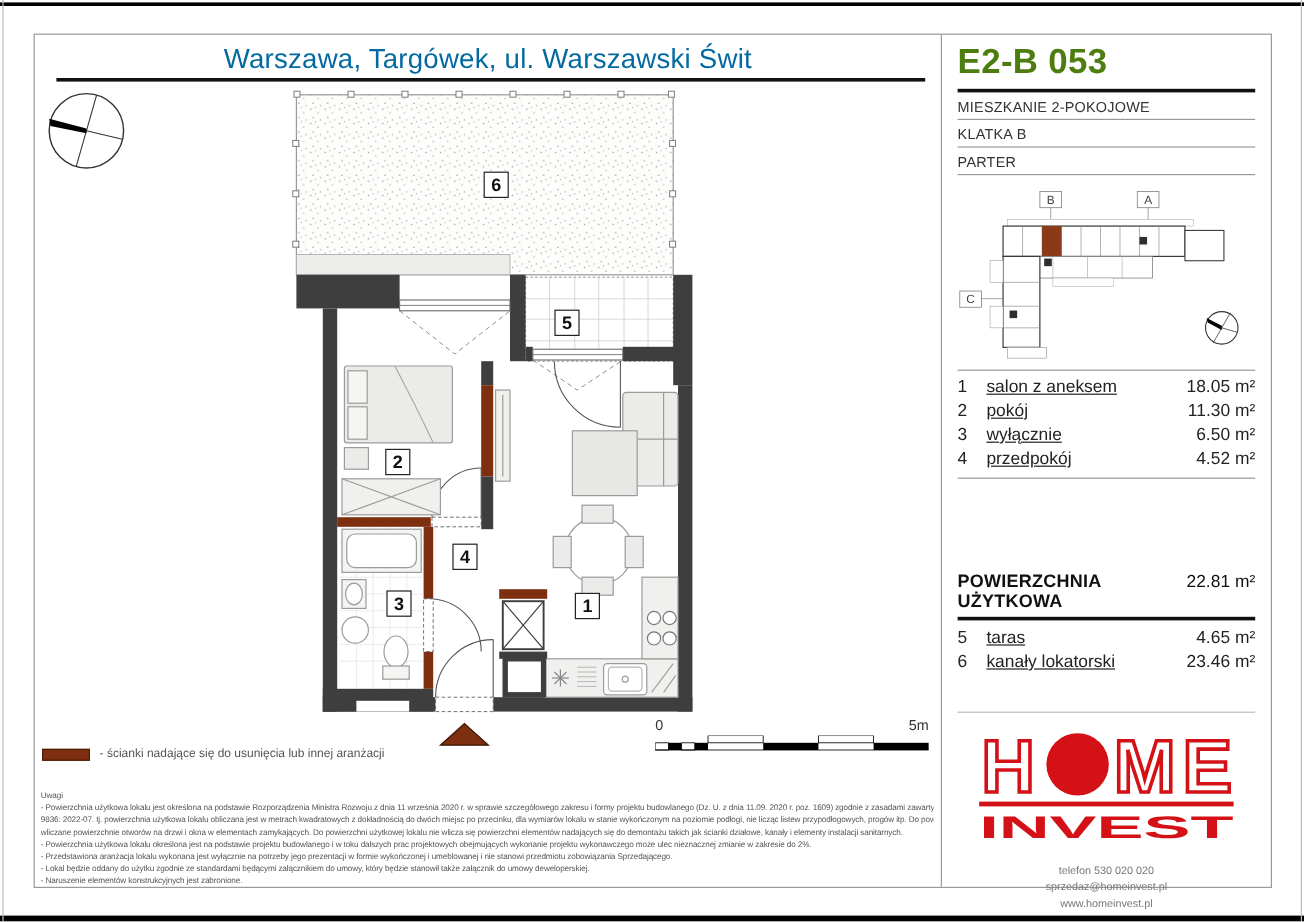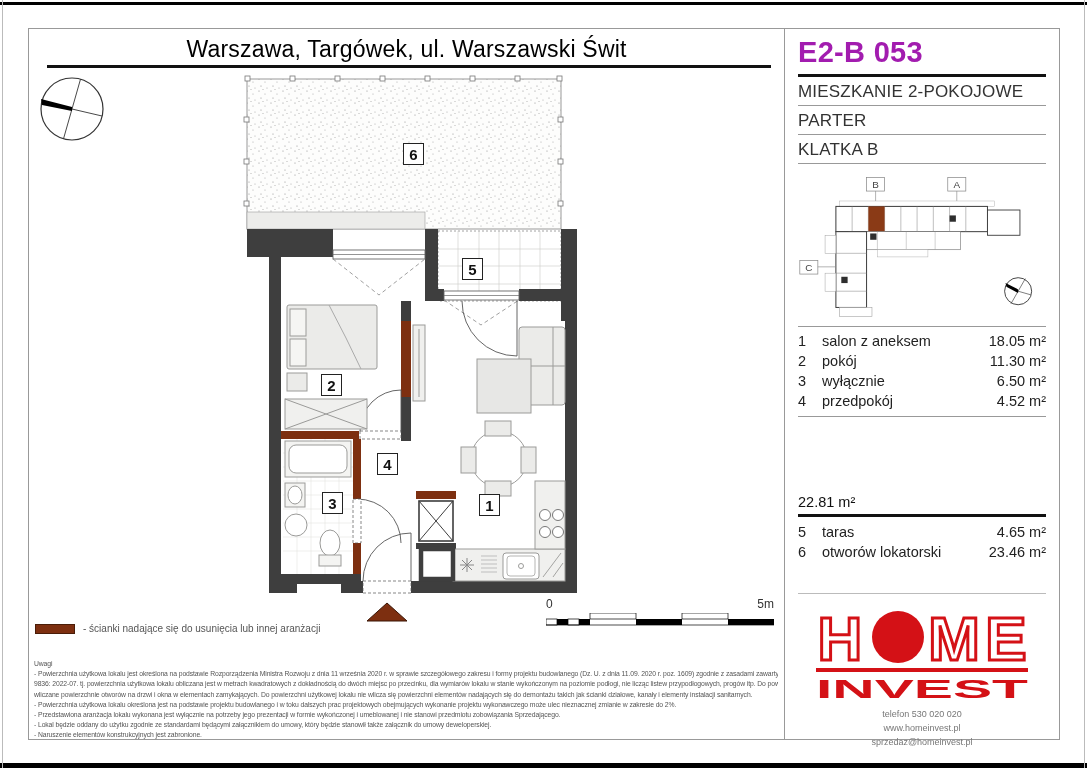--- a/index.html
+++ b/index.html
@@ -6,21 +6,21 @@
   body { background:#fff; font-family:"Liberation Sans", sans-serif; }
   .sheet { position:relative; width:1087px; height:768px; background:#fff; overflow:hidden; }
   .edge-top { position:absolute; left:0; top:2px; width:100%; height:3px; background:#000; }
   .edge-bottom { position:absolute; left:0; bottom:0; width:100%; height:5px; background:#000; }
   .edge-left { position:absolute; left:2px; top:0; width:1px; height:100%; background:#bbb; }
   .edge-right { position:absolute; right:2px; top:0; width:1px; height:100%; background:#bbb; }
   .frame { position:absolute; left:28px; top:28px; width:1032px; height:712px; border:1px solid #999; background:#fff; }
   .left-panel { position:absolute; left:0; top:0; width:755px; height:710px; }
   .right-panel { position:absolute; left:755px; top:0; width:275px; height:710px; border-left:1px solid #999; padding:0 13px; }
 
-  .location-title { position:absolute; top:7px; left:0; width:100%; text-align:center; font-size:23px; color:#000000; letter-spacing:0.2px; }
+  .location-title { position:absolute; top:7px; left:0; width:100%; text-align:center; font-size:23px; color:#0369a1; letter-spacing:0.2px; }
   .title-rule { position:absolute; left:18px; top:36px; width:724px; height:3px; background:#111; }
 
   .plan-svg { position:absolute; left:0; top:0; }
   .compass-main { position:absolute; left:6px; top:42px; }
 
   .rnum { position:absolute; width:21px; height:22px; border:1px solid #222; background:#fff; font-size:15px; font-weight:700;
           display:flex; align-items:center; justify-content:center; color:#111; }
   .rnum-6 { left:374px; top:114px; }
   .rnum-5 { left:433px; top:229px; }
   .rnum-2 { left:292px; top:345px; }
@@ -31,38 +31,38 @@
   .scale-bar { position:absolute; left:517px; top:568px; width:228px; }
   .scale-labels { display:flex; justify-content:space-between; font-size:12px; color:#333; margin-bottom:2px; }
 
   .legend { position:absolute; left:6px; top:594px; display:flex; align-items:center; }
   .legend-swatch { width:40px; height:10px; border:1px solid #4a1d08; margin-right:8px; }
   .legend-text { font-size:10px; color:#555; }
 
   .notes { position:absolute; left:5px; top:630px; width:744px; color:#555; font-size:6.8px; line-height:1.5;
            letter-spacing:-0.1px; white-space:nowrap; overflow:hidden; }
 
-  .unit-code { font-size:29px; font-weight:700; color:#a21caf; padding:7px 0 5px; letter-spacing:0.3px; }
+  .unit-code { font-size:29px; font-weight:700; color:#4d7c0f; padding:7px 0 5px; letter-spacing:0.3px; }
   .thick-rule { height:3px; background:#111; }
-  .spec-row { font-size:17px; color:#333; padding:5px 0 3px; border-bottom:1px solid #999; letter-spacing:0.2px; }
+  .spec-row { font-size:12px; color:#333; padding:5px 0 3px; border-bottom:1px solid #999; letter-spacing:0.2px; }
   .minimap { display:block; margin-top:4px; }
   .thin-rule { border-top:1px solid #999; }
   .rooms-table { padding:4px 0 5px; }
   .room-row { display:flex; font-size:14.5px; color:#222; padding:2px 0; }
   .room-no { width:24px; }
-  .room-name { flex:1; }
+  .room-name { flex:1;text-decoration:underline; }
   .room-area { text-align:center; }
   .gap-lg { height:72px; }
   .gap-md { height:26px; }
   .usable-row { display:flex; align-items:baseline; font-size:15px; color:#111; padding:5px 0 4px; }
   .usable-label { flex:1; font-weight:700; letter-spacing:0.2px; }
   .usable-value { font-size:14.5px; }
   .outdoor-table { padding:5px 0; }
   .logo-block { margin-top:10px; text-align:center; }
-  .contact { text-align:center; font-size:9px; color:#777; line-height:1.55; }
+  .contact { text-align:center; font-size:9px; color:#777; line-height:1.55; margin-top:10px; }
 </style>
 </head>
 <body>
 
 <div class="sheet">
   <div class="edge-top"></div>
   <div class="edge-bottom"></div>
   <div class="edge-left"></div>
   <div class="edge-right"></div>
 
@@ -302,22 +302,22 @@
         <div>- Przedstawiona aranżacja lokalu wykonana jest wyłącznie na potrzeby jego prezentacji w formie wykończonej i umeblowanej i nie stanowi przedmiotu zobowiązania Sprzedającego.</div>
         <div>- Lokal będzie oddany do użytku zgodnie ze standardami będącymi załącznikiem do umowy, który będzie stanowił także załącznik do umowy deweloperskiej.</div>
         <div>- Naruszenie elementów konstrukcyjnych jest zabronione.</div>
       </div>
     </div>
 
     <div class="right-panel">
       <div class="unit-code">E2-B 053</div>
       <div class="thick-rule"></div>
       <div class="spec-row">MIESZKANIE 2-POKOJOWE</div>
+      <div class="spec-row">KLATKA B</div>
       <div class="spec-row">PARTER</div>
-      <div class="spec-row">KLATKA B</div>
 
       <svg class="minimap" width="249" height="158" viewBox="0 0 276 158">
         <rect x="76" y="2" width="20" height="15" fill="#fff" stroke="#888" stroke-width="0.8"></rect>
         <text x="86" y="13.5" font-size="11" text-anchor="middle" fill="#444" font-family="Liberation Sans, sans-serif">B</text>
         <rect x="166" y="2" width="20" height="15" fill="#fff" stroke="#888" stroke-width="0.8"></rect>
         <text x="176" y="13.5" font-size="11" text-anchor="middle" fill="#444" font-family="Liberation Sans, sans-serif">A</text>
         <line x1="86" y1="17" x2="86" y2="34" stroke="#888" stroke-width="0.7"></line>
         <line x1="176" y1="17" x2="176" y2="36" stroke="#888" stroke-width="0.7"></line>
         <rect x="46" y="28" width="172" height="6" fill="#fff" stroke="#aaa" stroke-width="0.5"></rect>
         <rect x="42" y="34" width="168" height="28" fill="#fff" stroke="#3a3a3a" stroke-width="1.1"></rect>
@@ -385,50 +385,51 @@
           <span class="room-no">4</span>
           <span class="room-name">przedpokój</span>
           <span class="room-area">4.52 m²</span>
         </div>
       </div>
       <div class="thin-rule"></div>
 
       <div class="gap-lg"></div>
 
       <div class="usable-row">
+        <span class="usable-label">POWIERZCHNIA UŻYTKOWA</span>
         <span class="usable-value">22.81 m²</span>
       </div>
       <div class="thick-rule"></div>
 
       <div class="outdoor-table">
         <div class="room-row">
           <span class="room-no">5</span>
           <span class="room-name">taras</span>
           <span class="room-area">4.65 m²</span>
         </div>
         <div class="room-row">
           <span class="room-no">6</span>
-          <span class="room-name">otworów lokatorski</span>
+          <span class="room-name">kanały lokatorski</span>
           <span class="room-area">23.46 m²</span>
         </div>
       </div>
 
       <div class="gap-md"></div>
       <div class="thin-rule" style="border-color:#bbb;"></div>
 
       <div class="logo-block">
         <svg width="216" height="100" viewBox="0 0 216 100">
           <text x="26" y="56" font-size="62" font-weight="bold" text-anchor="middle" fill="#fff" stroke="#d41116" stroke-width="3" font-family="Liberation Sans, sans-serif">H</text>
           <circle cx="84" cy="33" r="26" fill="#d41116"></circle>
           <text x="140" y="56" font-size="62" font-weight="bold" text-anchor="middle" fill="#fff" stroke="#d41116" stroke-width="3" font-family="Liberation Sans, sans-serif">M</text>
           <text x="192" y="56" font-size="62" font-weight="bold" text-anchor="middle" fill="#fff" stroke="#d41116" stroke-width="3" font-family="Liberation Sans, sans-serif">E</text>
           <rect x="2" y="64" width="212" height="4" fill="#d41116"></rect>
           <text x="2" y="94" font-size="26" font-weight="bold" fill="#d41116" textLength="212" lengthAdjust="spacingAndGlyphs" font-family="Liberation Sans, sans-serif">INVEST</text>
         </svg>
         <div class="contact">
           <div>telefon 530 020 020</div>
+          <div>sprzedaz@homeinvest.pl</div>
           <div>www.homeinvest.pl</div>
-          <div>sprzedaz@homeinvest.pl</div>
         </div>
       </div>
     </div>
   </div>
 </div>
 
 </body></html>

